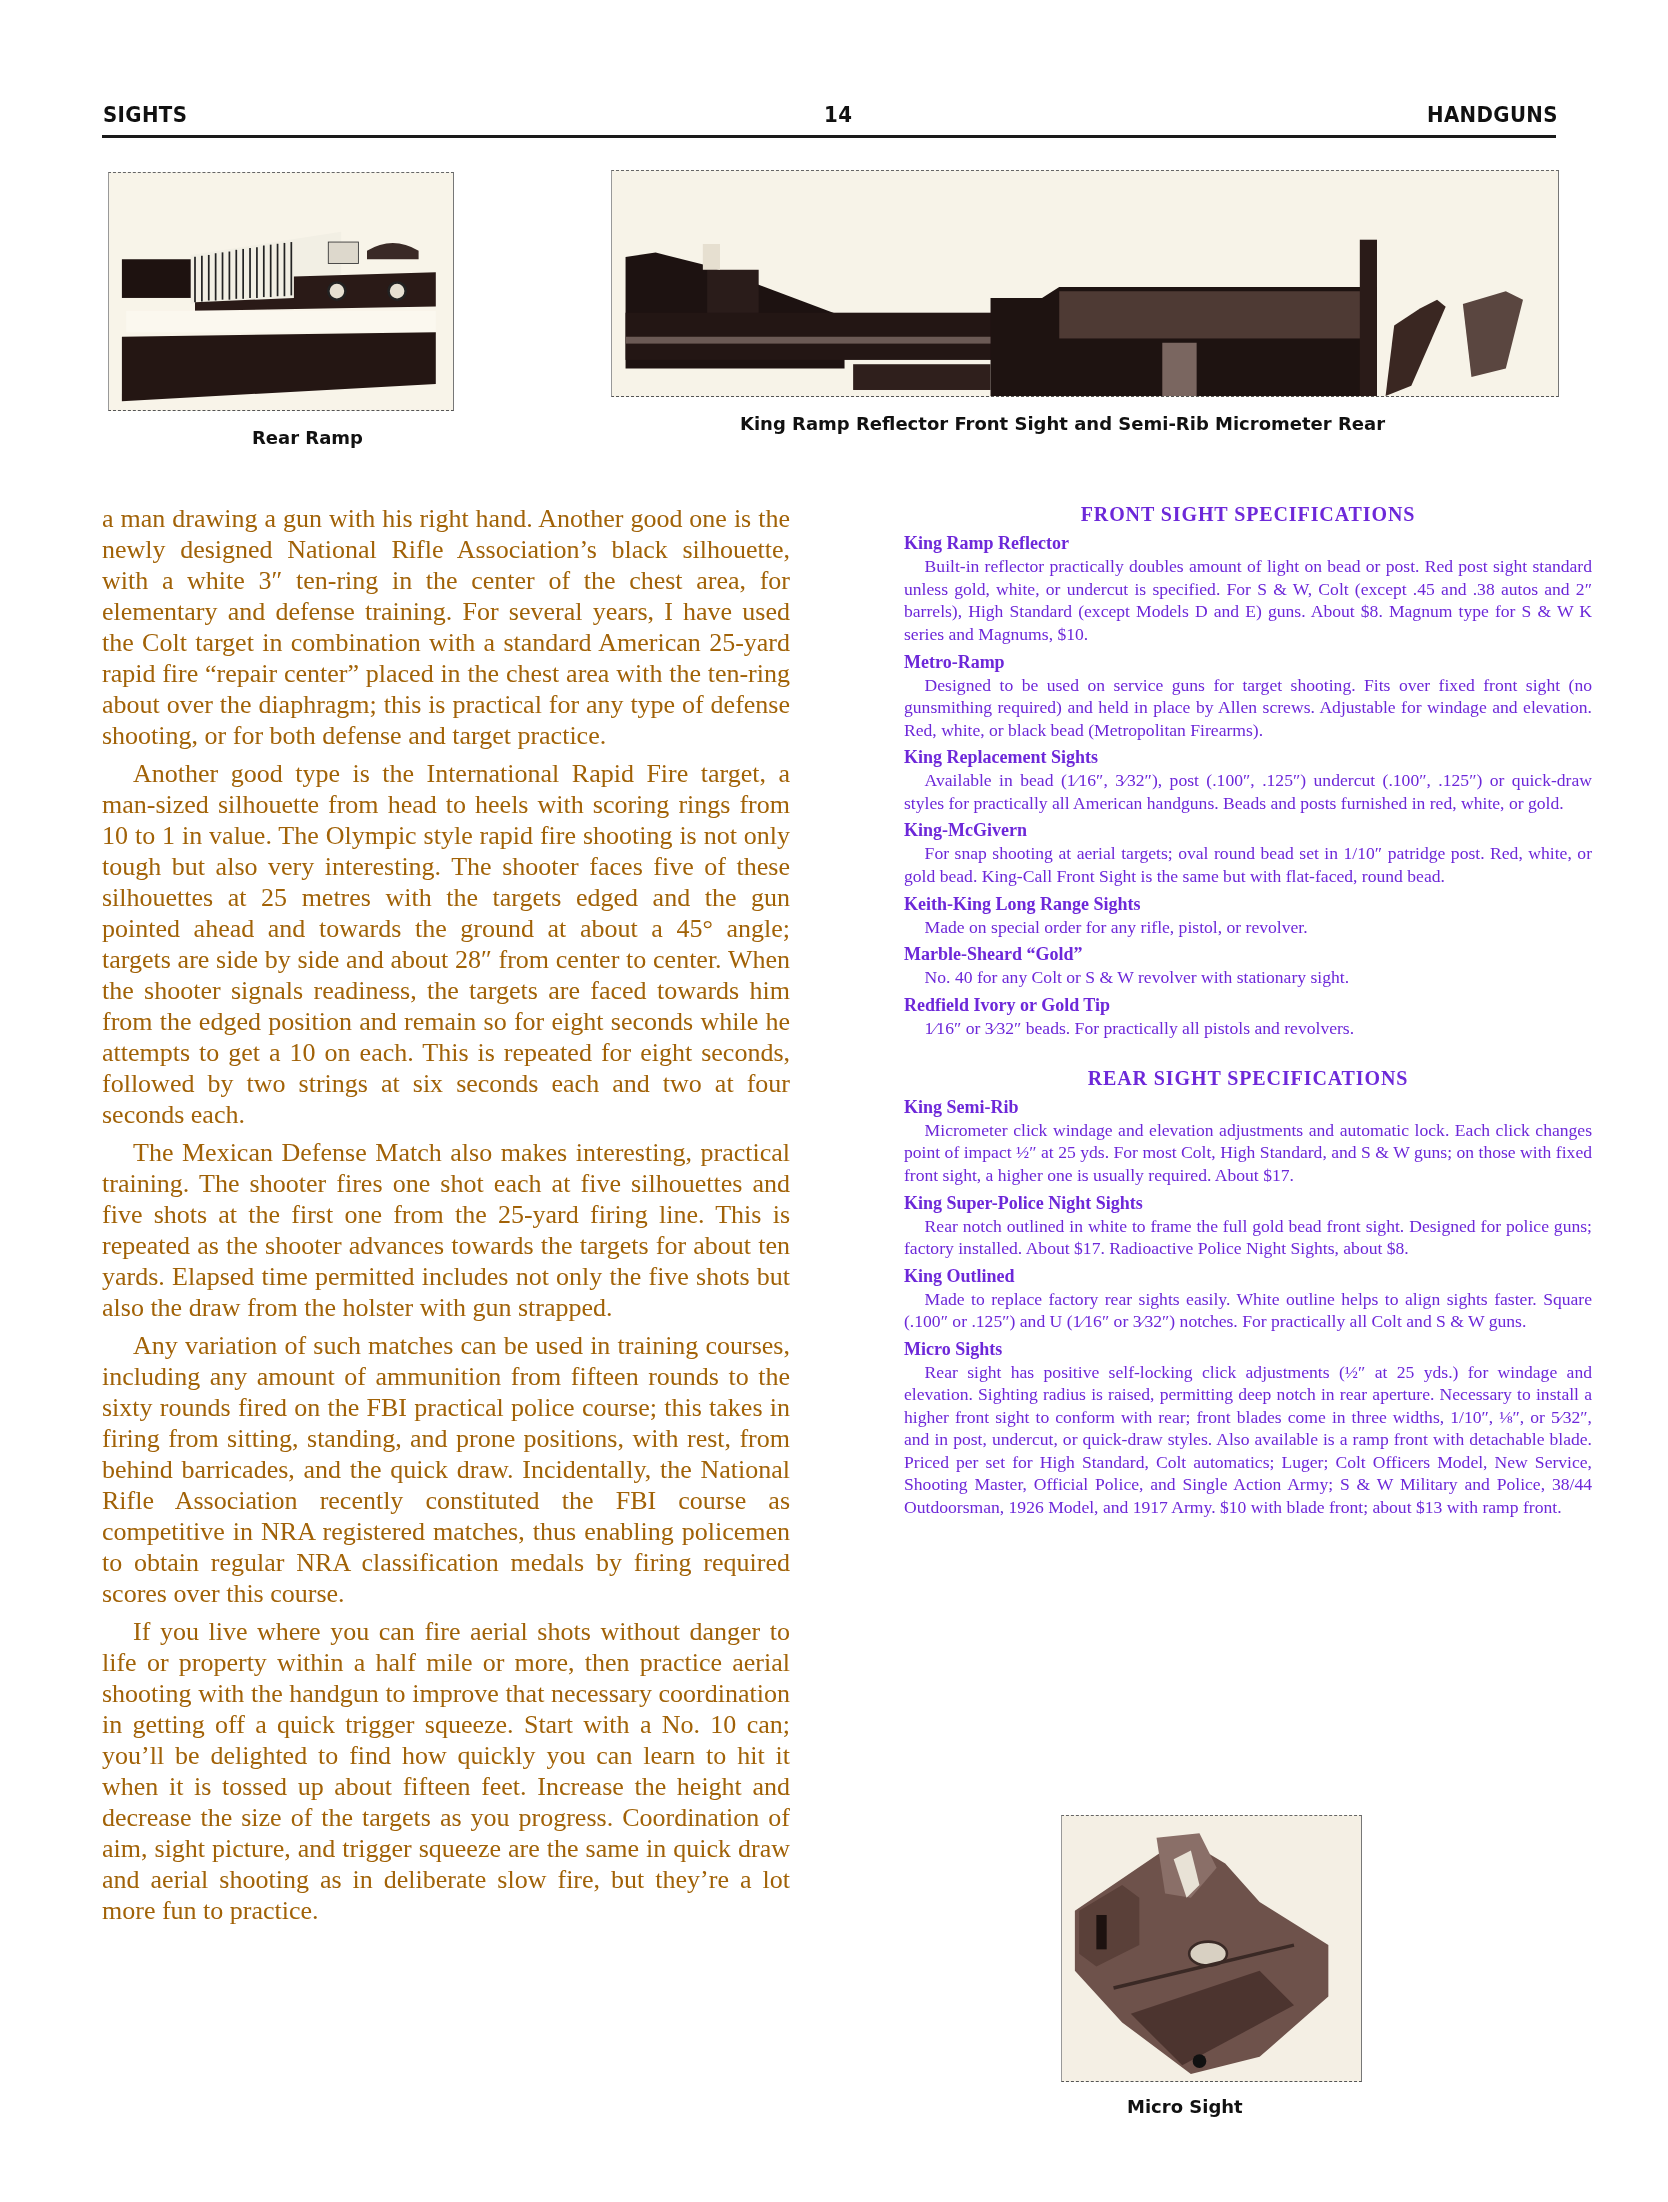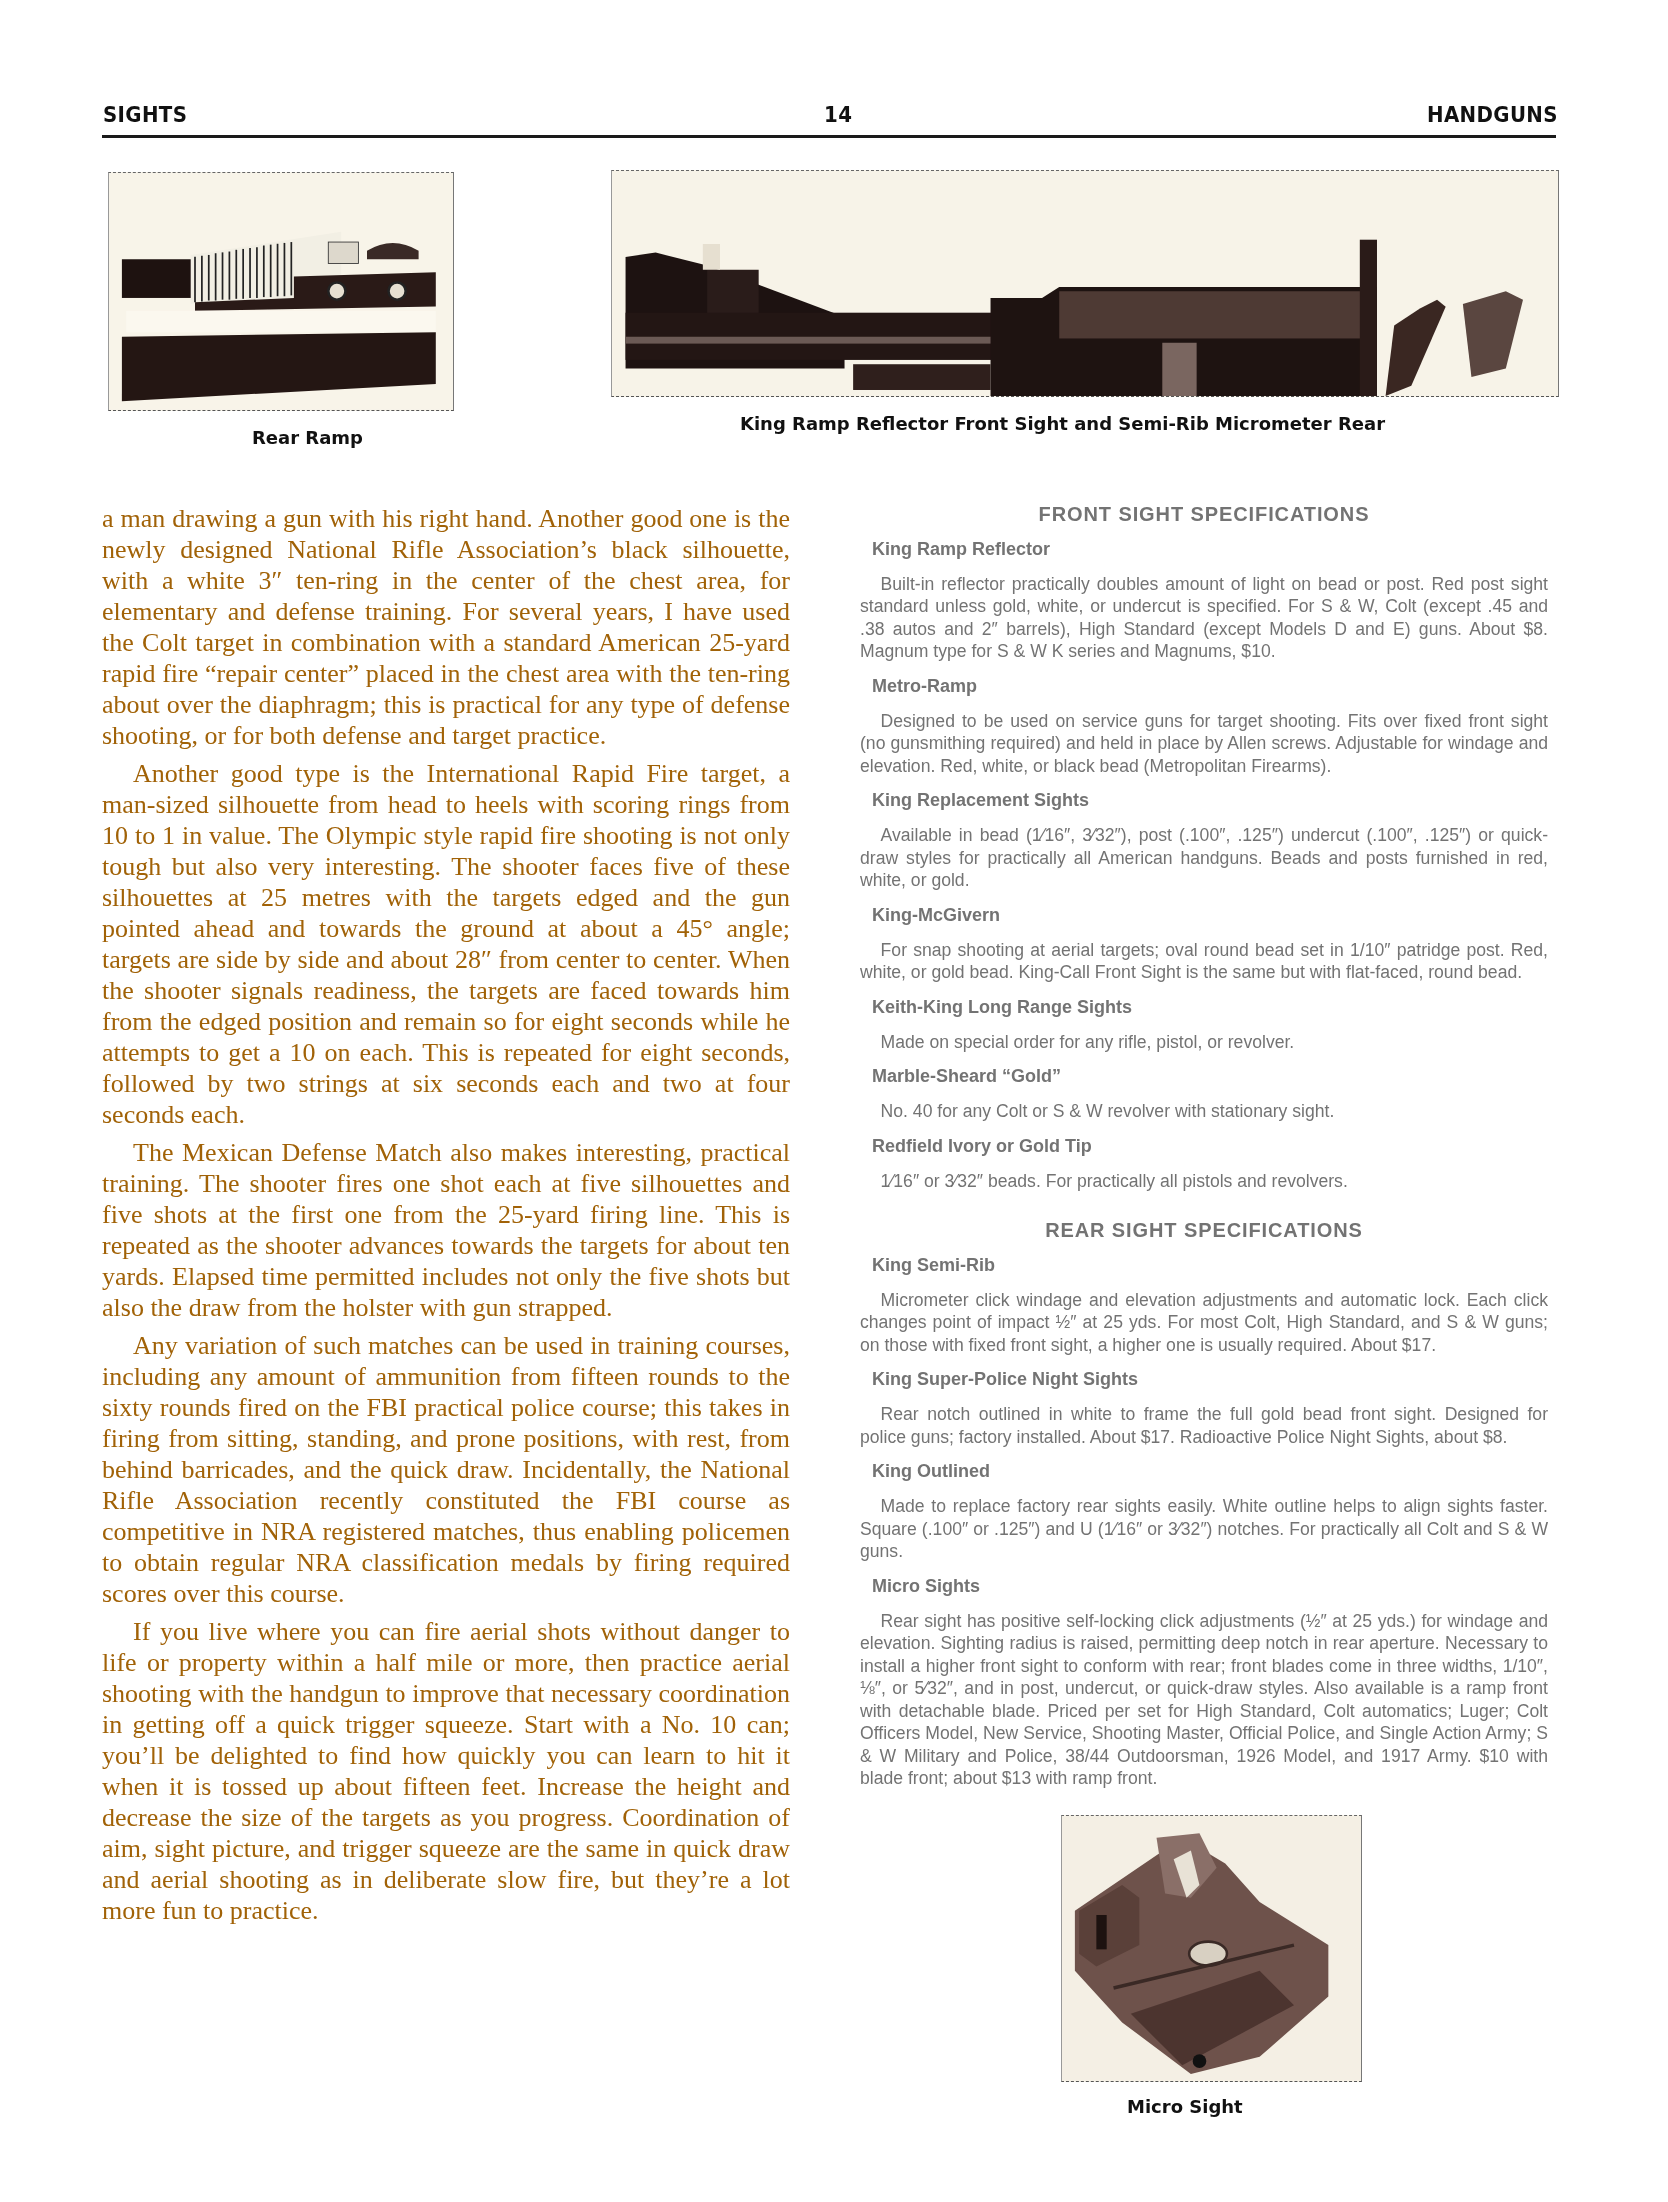--- a/index.html
+++ b/index.html
@@ -19,23 +19,23 @@
 
   
   #photo-metro { left:108px; top:172px; width:344px; height:237px; }
   #photo-king { left:611px; top:170px; width:946px; height:225px; }
   #photo-micro { left:1061px; top:1815px; width:299px; height:265px; }
 
   .leftcol { left:102px; top:503px; width:688px; font-family:"Liberation Serif", serif; font-size:26px; line-height:31px; color:#a16207; }
   .leftcol p { margin:0 0 6.9px 0; text-align:justify; text-indent:0; }
   .leftcol p.ind { text-indent:31px; }
 
-  .rightcol { left:860px; top:503px; width:688px; font-family:Liberation Sans, sans-serif; font-size:17.6px; line-height:22.5px; color:#737373; }
+  .rightcol { left:904px; top:503px; width:688px; font-family:Liberation Serif, serif; font-size:17.6px; line-height:22.5px; color:#6d28d9; }
   .spec-h { text-align:center; font-weight:bold; font-size:20px; letter-spacing:0.9px; margin:0 0 6.9px 0; }
-  .item-title { font-weight:bold; font-size:18px; margin:12px; line-height:23px; }
+  .item-title { font-weight:bold; font-size:18px; margin:0; line-height:23px; }
   .item-body { margin:0 0 5.2px 0; text-align:justify; text-indent:20.6px; }
   .rear-h { margin-top:27px; }
 </style>
 </head>
 <body>
 
 <div class="abs hdr" id="hdr-left">SIGHTS</div>
 <div class="abs hdr" id="hdr-center">14</div>
 <div class="abs hdr" id="hdr-right">HANDGUNS</div>
 <div class="abs rule"></div>

